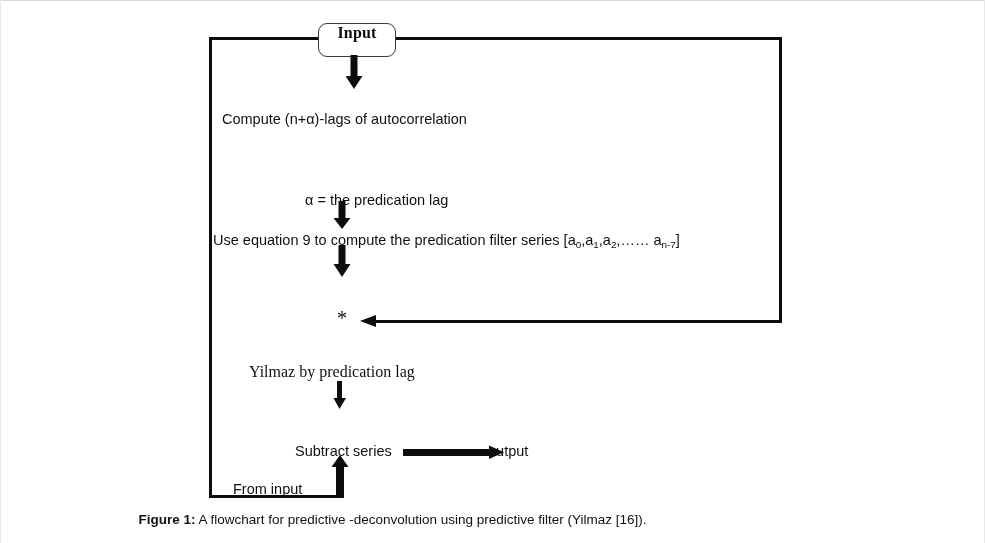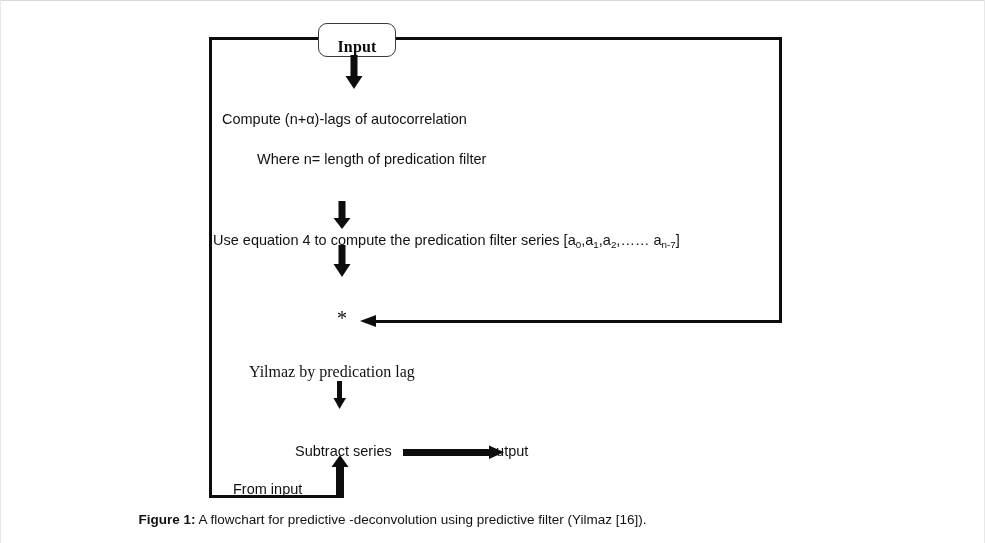--- a/index.html
+++ b/index.html
@@ -65,21 +65,21 @@
   .input-box {
     position: absolute;
     left: 318px;
     top: 23px;
     width: 76px;
     height: 32px;
     border: 1.6px solid #3a3a3a;
     border-radius: 9px;
     background: #ffffff;
     display: flex;
-    align-items: flex-end;
+    align-items: flex-start;
     justify-content: center;
     font-family: "Liberation Serif", serif;
     font-weight: bold;
     font-size: 16px;
     letter-spacing: 0.2px;
     color: #0d0d0d;
   }
 
   
   .lbl {
@@ -205,24 +205,24 @@
   </div>
 
   <div class="arrow a-left-feedback">
     <svg width="20" height="16" viewBox="0 0 20 16">
       <polygon points="18,2 18,14 2,8" fill="#0d0d0d"></polygon>
     </svg>
   </div>
 
   <div class="lbl sans t-compute">Compute (n+α)-lags of autocorrelation</div>
 
-  <div class="lbl sans t-where">Where n= length of predication filter</div>
-
-
-  <div class="lbl sans t-useeq"><span>Use equation 4 to compute the predication filter series [a</span><sub>0</sub><span>,a</span><sub>1</sub><span>,a</span><sub>2</sub><span>,…… a</span><sub>n-7</sub><span>]</span></div>
+
+  <div class="lbl sans t-alpha">α = the predication lag</div>
+
+  <div class="lbl sans t-useeq"><span>Use equation 9 to compute the predication filter series [a</span><sub>0</sub><span>,a</span><sub>1</sub><span>,a</span><sub>2</sub><span>,…… a</span><sub>n-7</sub><span>]</span></div>
 
   <div class="asterisk">*</div>
 
   <div class="lbl serif t-delay">Yilmaz by predication lag</div>
 
   <div class="lbl sans t-subtract">Subtract series</div>
 
   <div class="lbl sans t-output">output</div>
 
   <div class="lbl sans t-frominput">From input</div>

